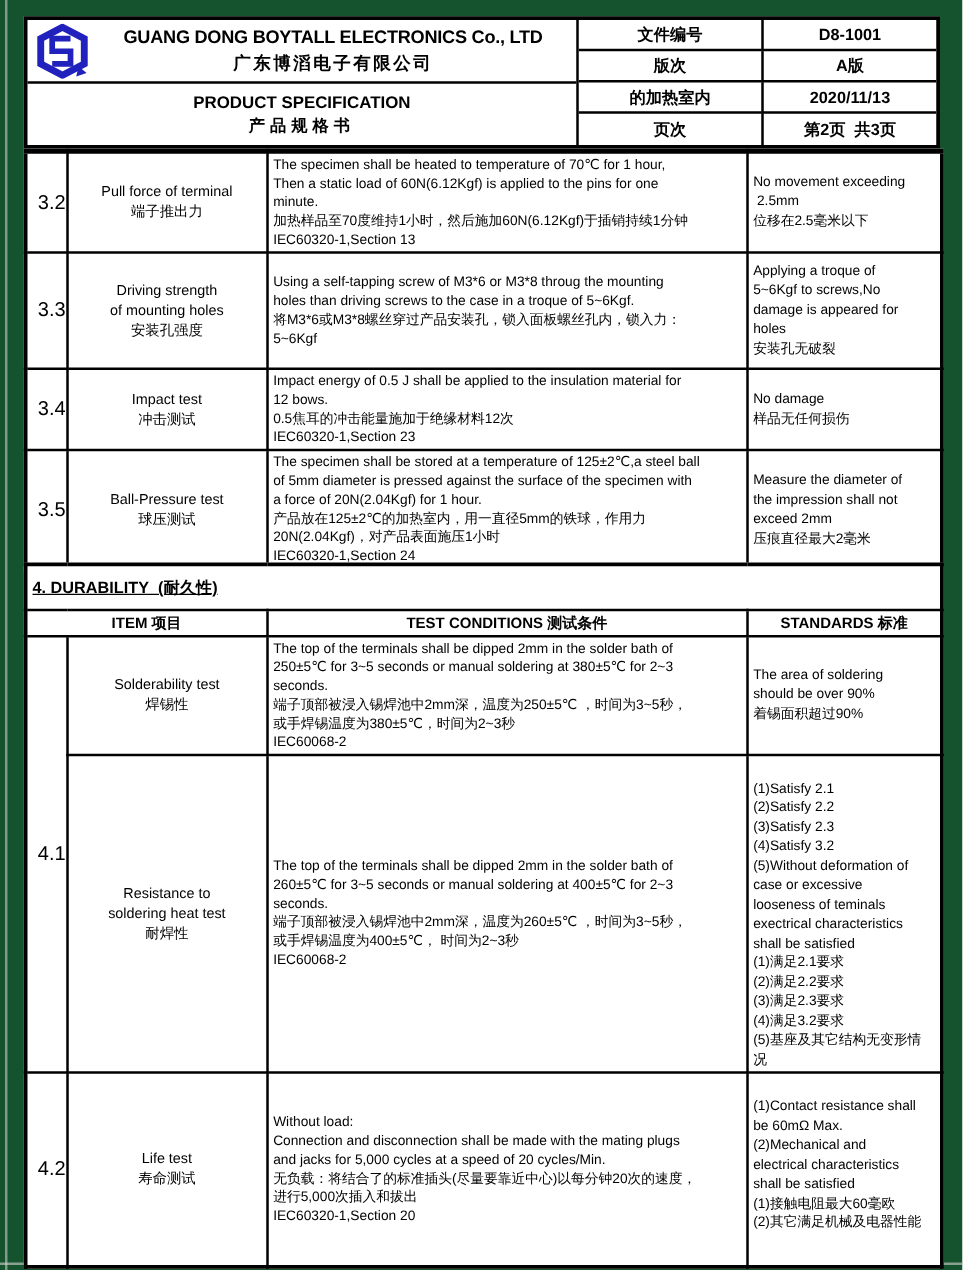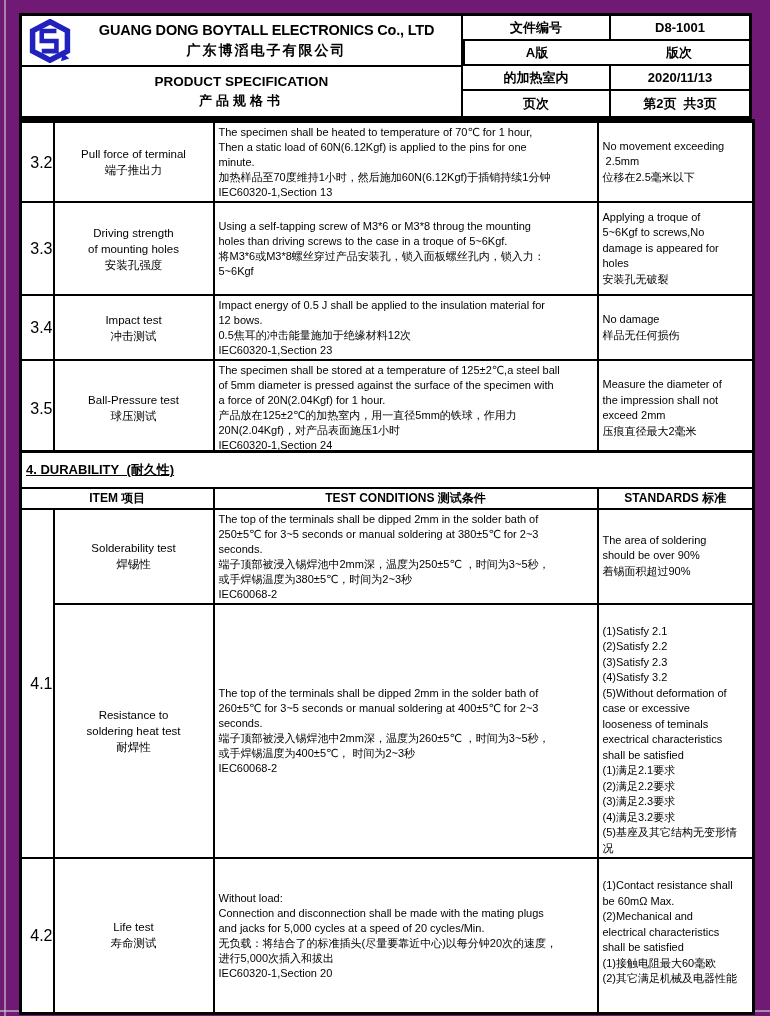--- a/index.html
+++ b/index.html
@@ -1,17 +1,17 @@
 <!DOCTYPE html>
 <html><head>
 <meta charset="utf-8">
 <style>
   html,body{margin:0;padding:0;background:#ffffff;}
   .page{
-    position:relative;width:770px;height:1016px;background:#701a75;overflow:hidden;
+    position:relative;width:770px;height:1016px;background:#14532d;overflow:hidden;
     font-family:"Liberation Sans","DejaVu Sans",sans-serif;color:#000;
   }
   .scan-edge-left{position:absolute;left:4px;top:0;width:2px;height:1016px;background:#c9c9c9;opacity:.6;}
   .scan-edge-bottom{position:absolute;left:0;top:1010px;width:770px;height:2px;background:#d4d4d4;opacity:.6;}
 
   
   .header-box{
     position:absolute;left:19px;top:13px;width:733px;height:106px;
     border:3px solid #000;box-sizing:border-box;display:flex;background:#fff;
   }
@@ -67,22 +67,22 @@
         </div>
       </div>
       <div class="spec-cell">
         <div class="spec-en">PRODUCT SPECIFICATION</div>
         <div class="spec-cn">产品规格书</div>
       </div>
     </div>
     <div class="hb-right">
       <div class="hb-cell bb">文件编号</div>
       <div class="hb-cell val bb">D8-1001</div>
+      <div class="hb-cell bb">版次</div>
       <div class="hb-cell val bb">A版</div>
-      <div class="hb-cell bb">版次</div>
       <div class="hb-cell bb">的加热室内</div>
       <div class="hb-cell val bb">2020/11/13</div>
       <div class="hb-cell">页次</div>
       <div class="hb-cell val">第2页&nbsp;&nbsp;共3页</div>
     </div>
   </div>
 
   <table class="spec t1">
     <colgroup>
         <col style="width:33px">

